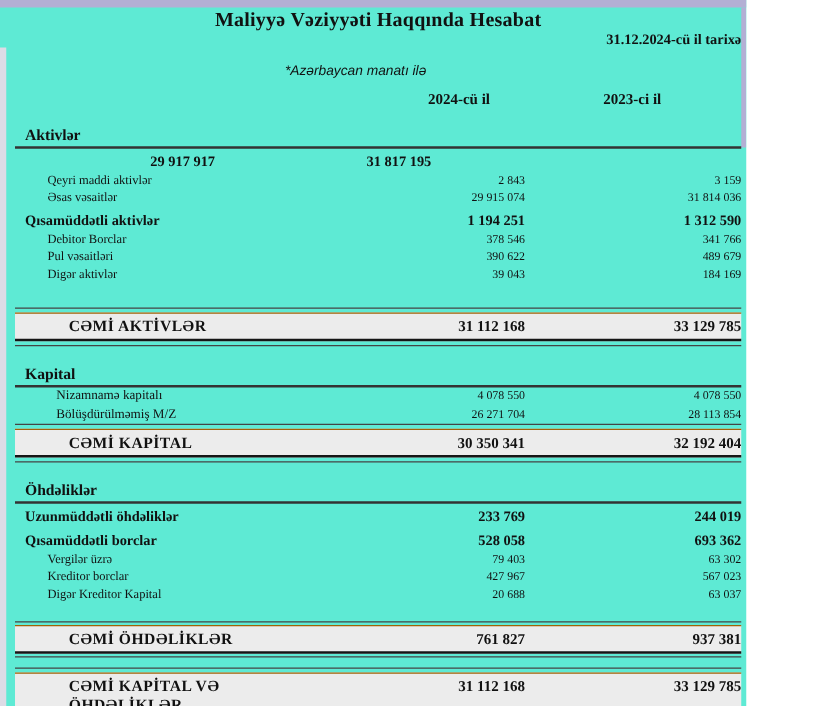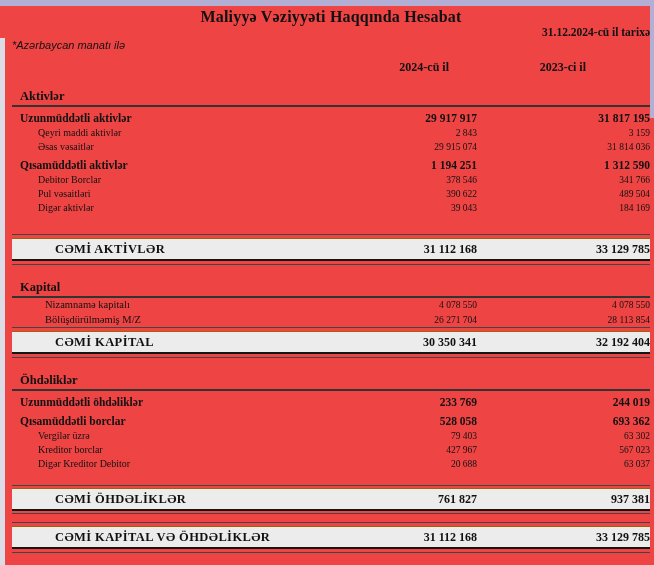--- a/index.html
+++ b/index.html
@@ -1,33 +1,33 @@
 <!DOCTYPE html>
 <html><head>
 <meta charset="utf-8">
 <style>
   html,body { margin:0; padding:0; background:#ffffff; }
   .page {
     position:relative;
-    width:654px; height:565px;
-    background:#ef4444;
+    width:597px; height:565px;
+    background:#5eead4;
     font-family:"Liberation Serif","DejaVu Serif",serif;
     color:#111;
     overflow:hidden;
   }
   .top-bar   { position:absolute; top:0; left:0; width:654px; height:6px; }
   .right-strip{ position:absolute; top:6px; right:0; width:4px; height:112px; }
   .left-strip{ position:absolute; top:38px; left:0; width:5px; bottom:0; }
 
   .content { position:relative; margin:0 4px 0 12px; padding-top:8px; }
 
   .doc-title { text-align:center; font-size:16px; font-weight:bold; line-height:18px; letter-spacing:.2px; }
   .doc-date  { text-align:right; font-size:11.5px; font-weight:bold; line-height:13px; }
-  .note { text-align:left; font-style:italic; font-size:11px; line-height:13px;
-          padding-right:36px;
+  .note { text-align:center; font-style:italic; font-size:11px; line-height:13px;
+          margin-top:12px; padding-right:36px;
           font-family:"Liberation Sans","DejaVu Sans",sans-serif; }
 
   .row { display:flex; align-items:baseline; }
   .label { flex:1 1 auto; }
   .c1 { width:160px; text-align:right; flex:0 0 auto; }
   .c2 { width:173px; text-align:right; flex:0 0 auto; }
 
   .col-heads { margin-top:8px; font-weight:bold; font-size:12px; line-height:14px; }
   .col-heads .c1 { padding-right:28px; box-sizing:border-box; }
   .col-heads .c2 { padding-right:64px; box-sizing:border-box; }
@@ -74,21 +74,20 @@
       <span class="label"></span>
       <span class="c1">2024-cü il</span>
       <span class="c2">2023-ci il</span>
     </div>
 
     <div id="report-body">
   <section class="sec">
     <div class="sec-head">Aktivlər</div>
     <div class="sec-rows">
   <div class="row r-bold">
-    <span class="label">Uzunmüddətli aktivlər</span>
     <span class="c1">29 917 917</span>
     <span class="c2">31 817 195</span>
   </div>
 
   <div class="row r-item">
     <span class="label">Qeyri maddi aktivlər</span>
     <span class="c1">2 843</span>
     <span class="c2">3 159</span>
   </div>
 
@@ -107,21 +106,21 @@
 
   <div class="row r-item">
     <span class="label">Debitor Borclar</span>
     <span class="c1">378 546</span>
     <span class="c2">341 766</span>
   </div>
 
   <div class="row r-item">
     <span class="label">Pul vəsaitləri</span>
     <span class="c1">390 622</span>
-    <span class="c2">489 504</span>
+    <span class="c2">489 679</span>
   </div>
 
   <div class="row r-item">
     <span class="label">Digər aktivlər</span>
     <span class="c1">39 043</span>
     <span class="c2">184 169</span>
   </div>
 </div>
     <div class="total-wrap">
       <div class="row total-band">
@@ -177,21 +176,21 @@
     <span class="c2">63 302</span>
   </div>
 
   <div class="row r-item">
     <span class="label">Kreditor borclar</span>
     <span class="c1">427 967</span>
     <span class="c2">567 023</span>
   </div>
 
   <div class="row r-item">
-    <span class="label">Digər Kreditor Debitor</span>
+    <span class="label">Digər Kreditor Kapital</span>
     <span class="c1">20 688</span>
     <span class="c2">63 037</span>
   </div>
 </div>
     <div class="total-wrap">
       <div class="row total-band">
         <span class="label">CƏMİ ÖHDƏLİKLƏR</span>
         <span class="c1">761 827</span>
         <span class="c2">937 381</span>
       </div>

